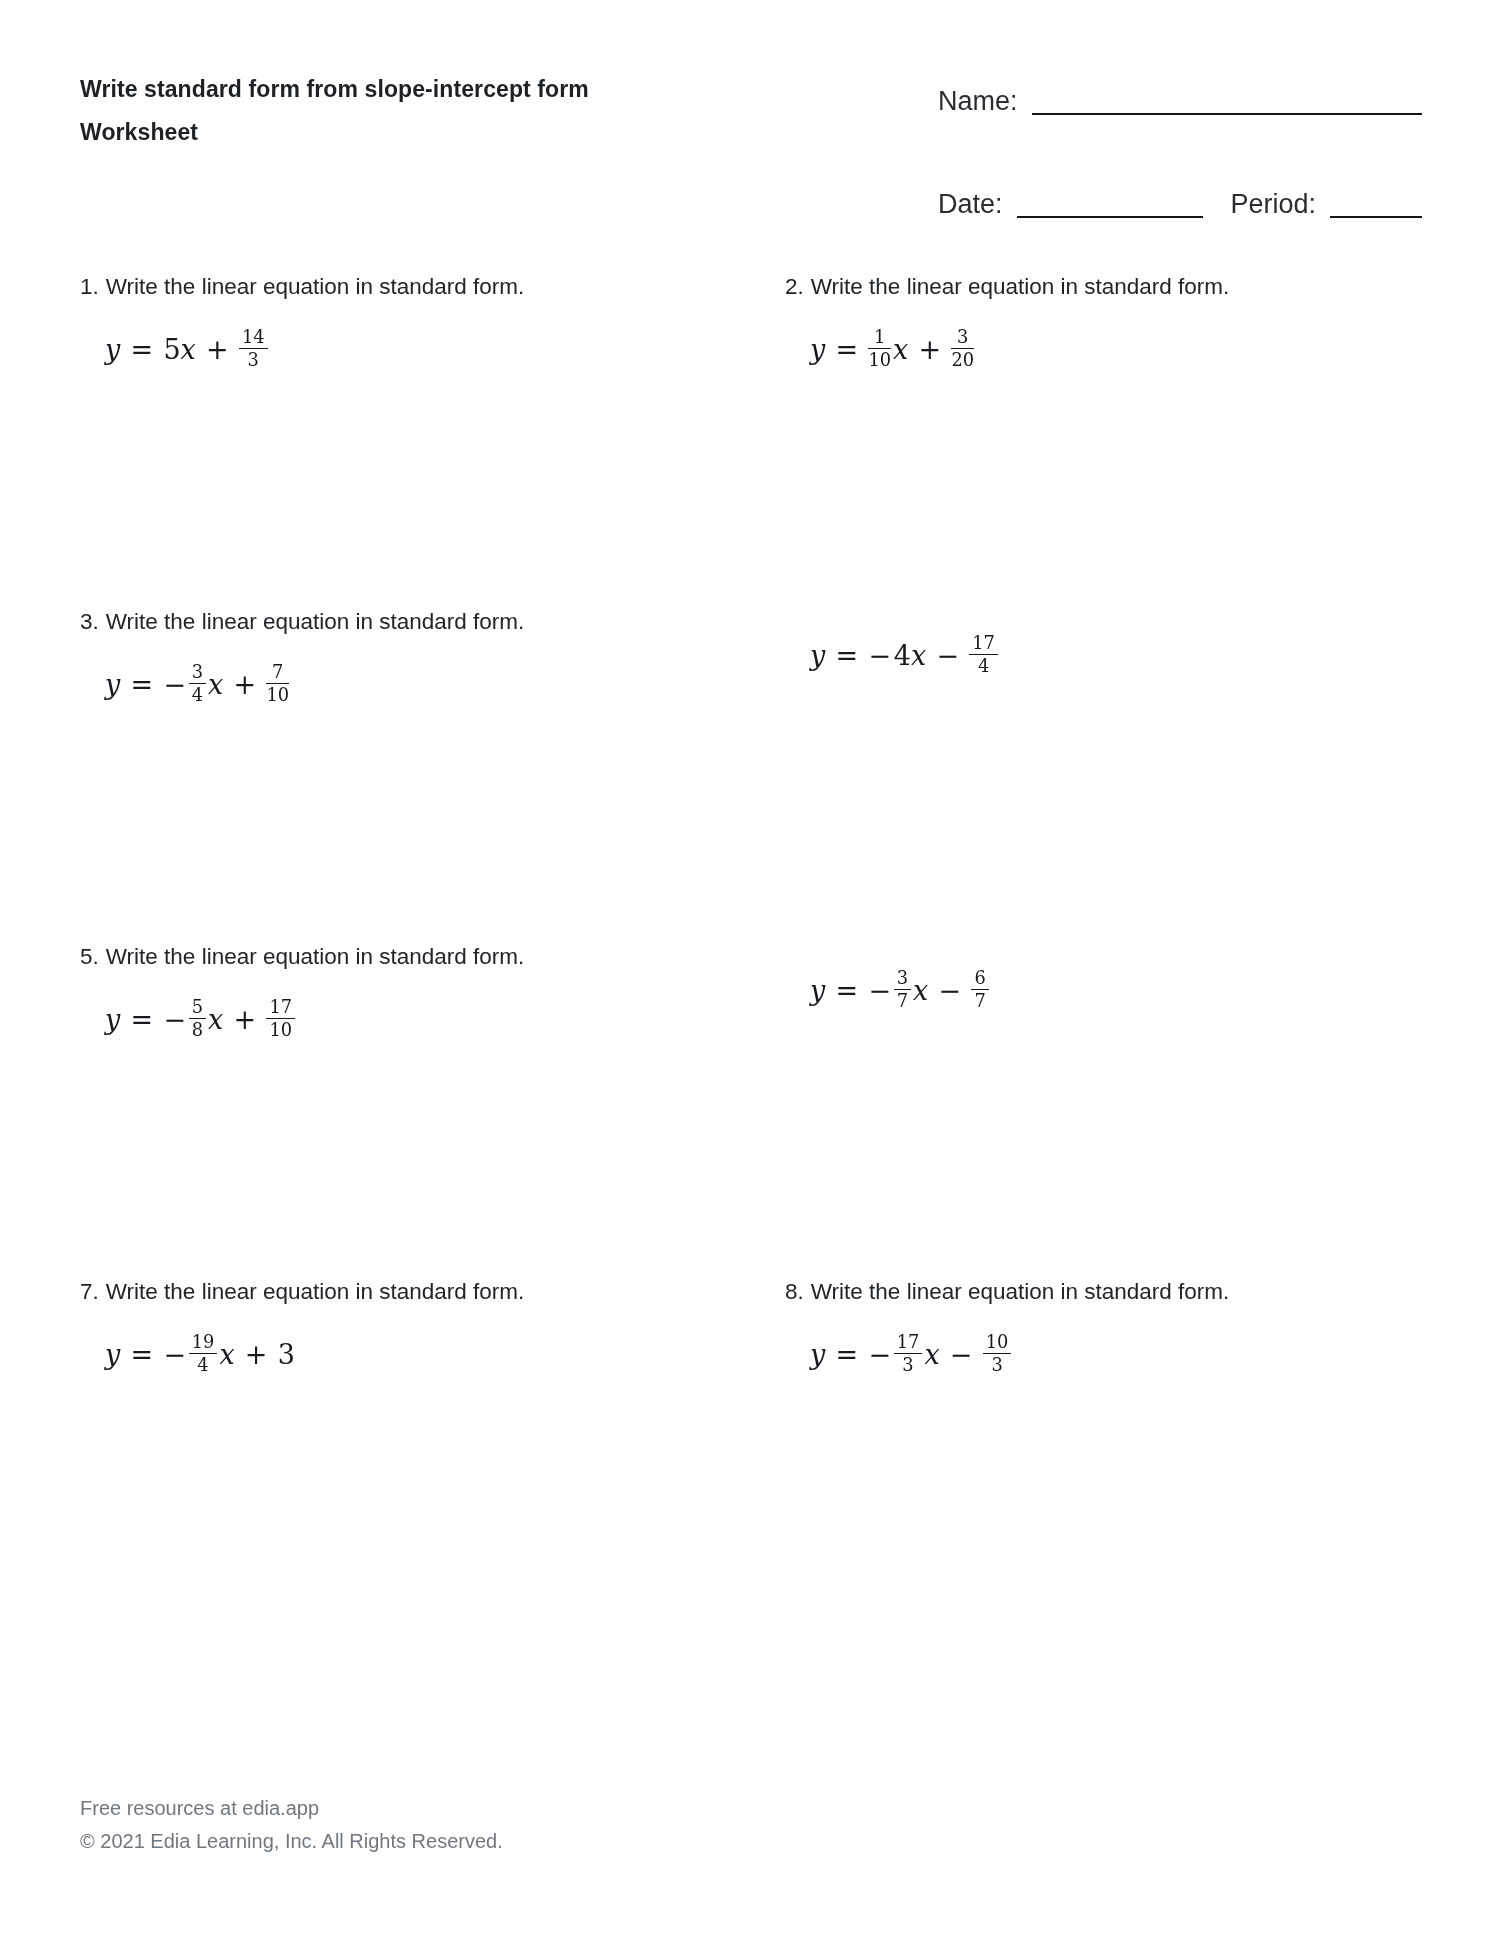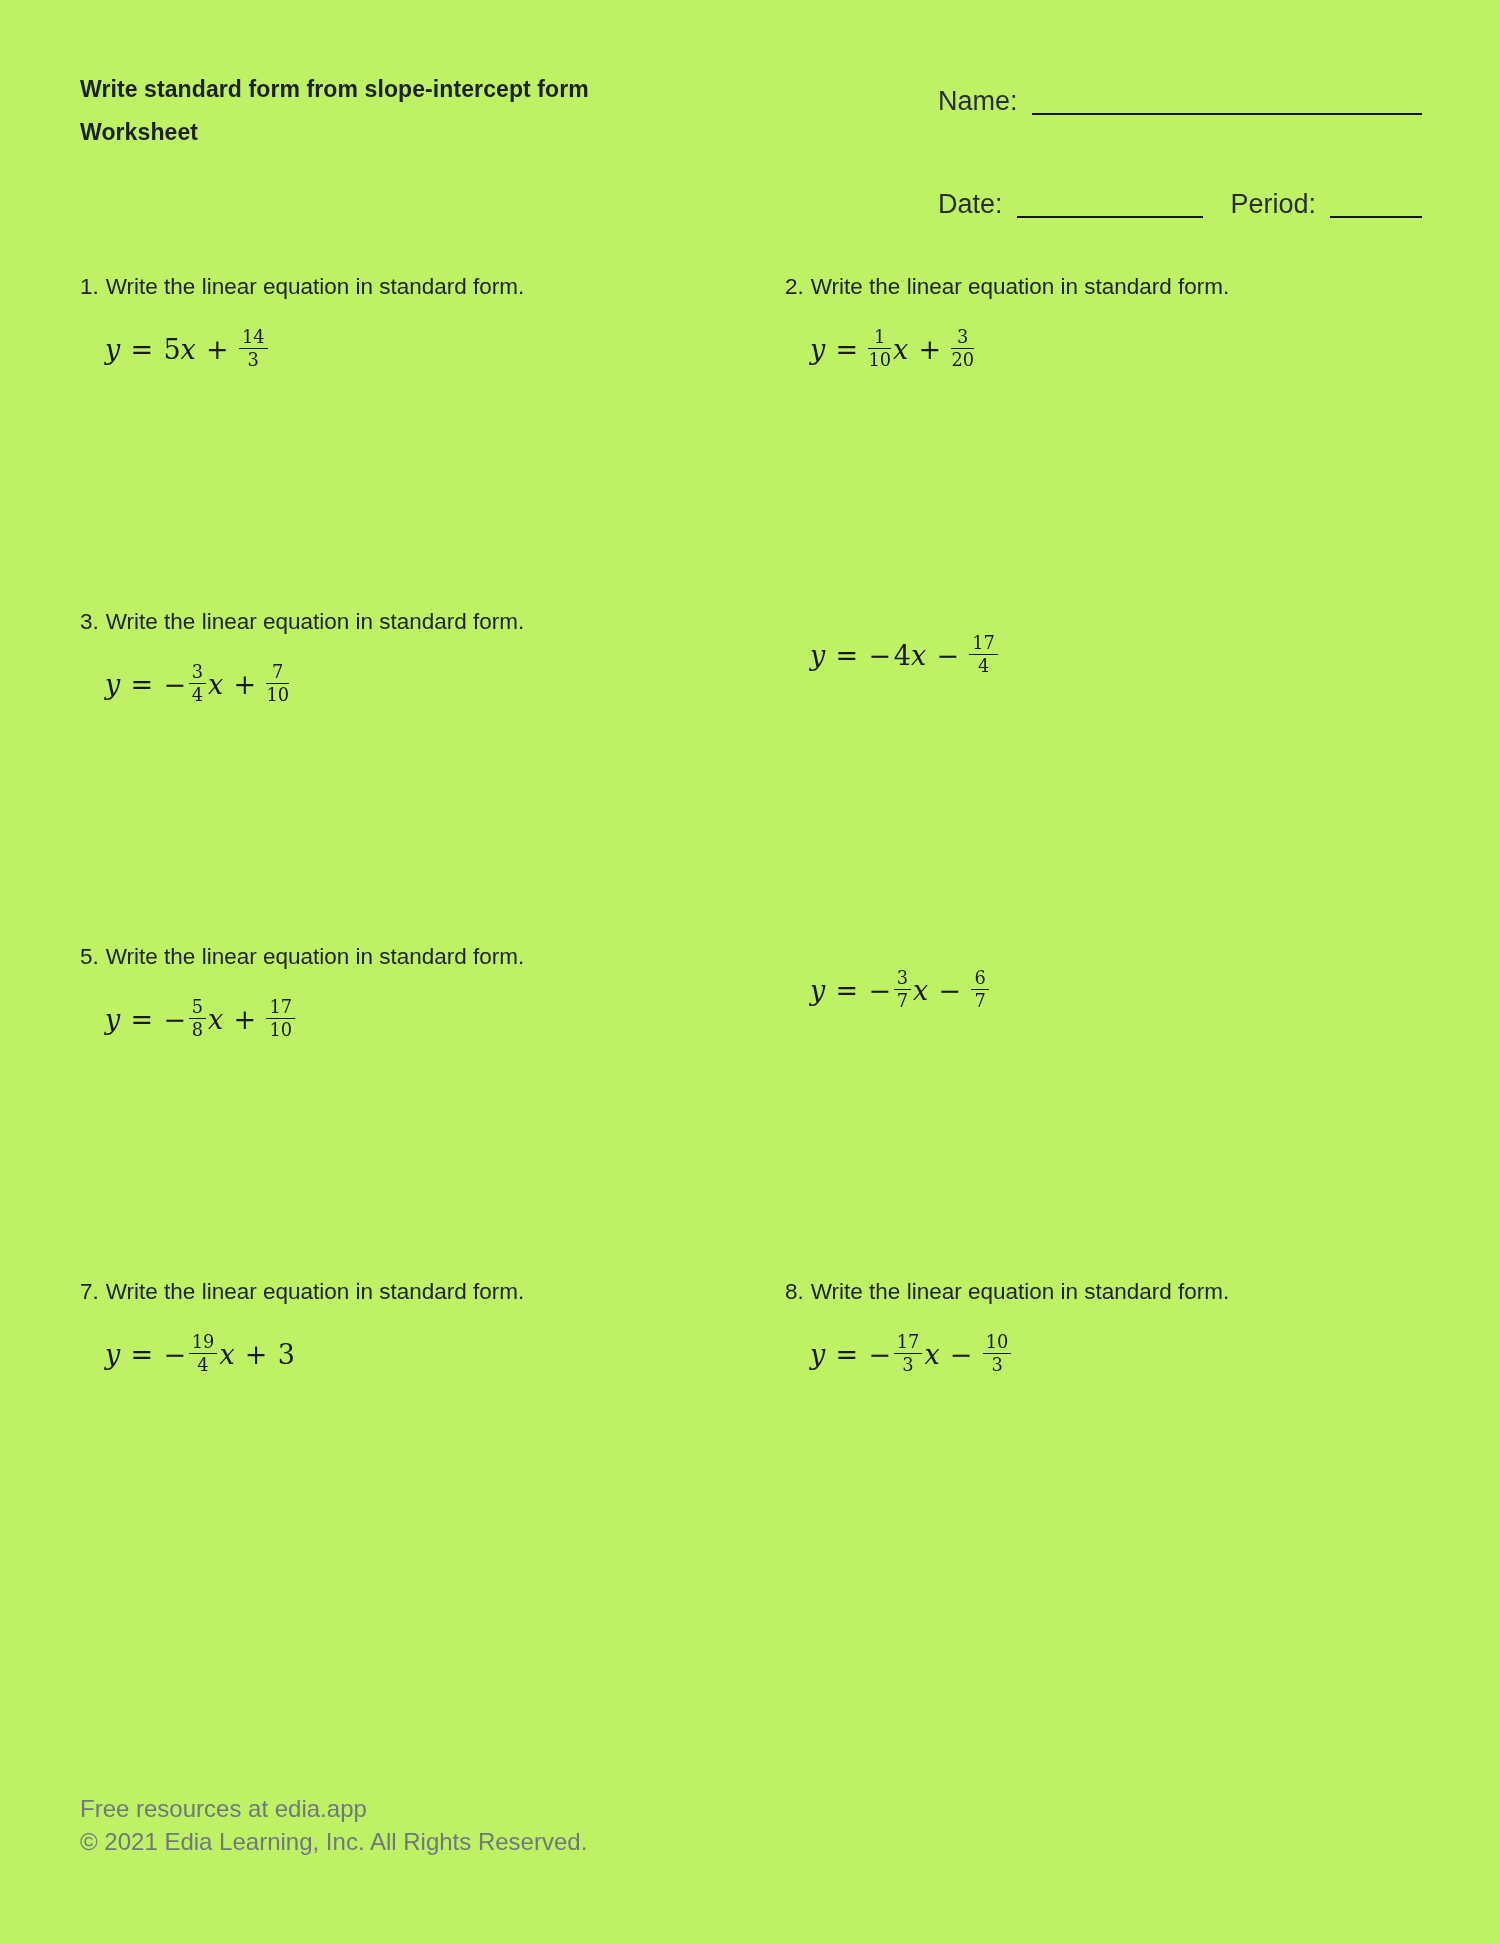--- a/index.html
+++ b/index.html
@@ -1,20 +1,20 @@
 <!DOCTYPE html>
 <html><head>
 <meta charset="utf-8">
 <style>
   html,body{margin:0;padding:0;background:#e8e8e8;}
   .page{
     position:relative;
     width:1500px;height:1944px;
     margin:0 auto;
-    background:#bef264;
+    background:#ffffff;
     font-family:"Liberation Sans", sans-serif;
     color:#212529;
     overflow:hidden;
   }
   
   .title{
     position:absolute;left:80px;top:68px;
     font-size:23px;font-weight:700;line-height:43px;
     color:#1d2025;letter-spacing:0.1px;
   }
@@ -57,21 +57,21 @@
     text-align:center;vertical-align:middle;
     font-size:0.66em;line-height:1.12;
     transform:translateY(-1px);
   }
   .frac .fnum{border-bottom:1.7px solid #17191d;padding:0 3px 1px;}
   .frac .fden{padding-top:1px;}
   .frac + .mi{margin-left:2px;}
   
   .footer{
     position:absolute;left:80px;top:1792px;
-    font-size:24px;line-height:33px;color:#70777e;
+    font-size:20px;line-height:33px;color:#70777e;
   }
 </style>
 </head>
 <body>
 
 <div class="page">
 
   <div class="title">
     <div>Write standard form from slope-intercept form</div>
     <div>Worksheet</div>

